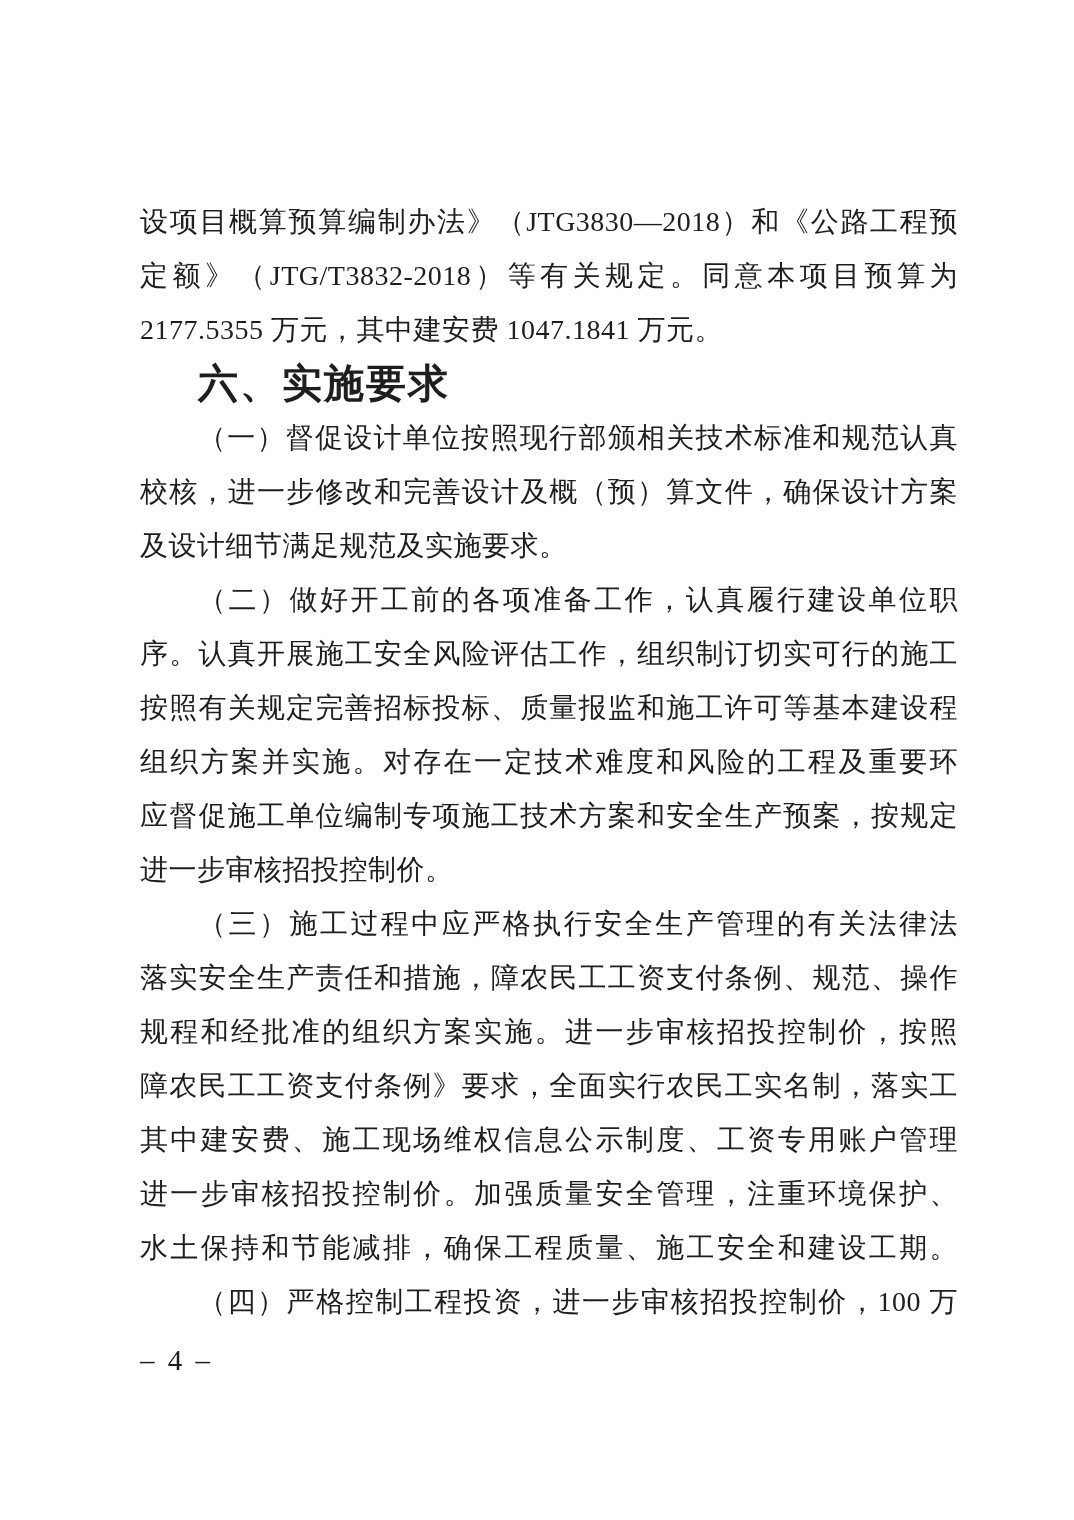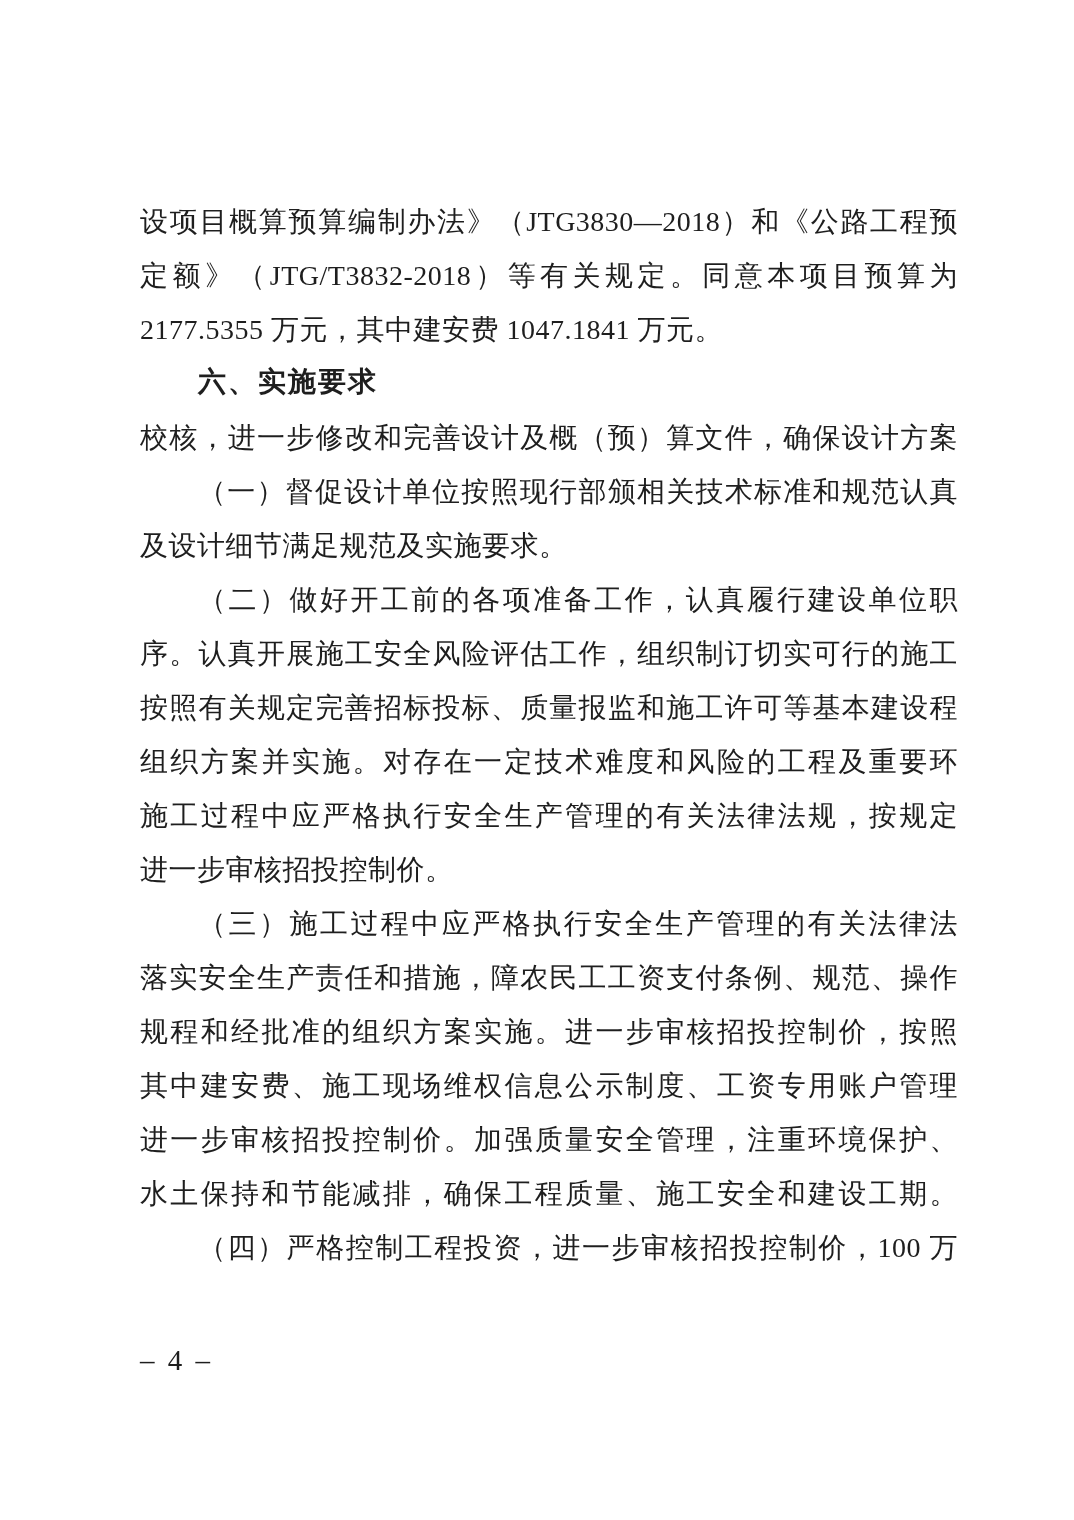--- a/index.html
+++ b/index.html
@@ -30,23 +30,23 @@
     overflow: hidden;
   }
   .line.justify {
     text-align: justify;
     text-align-last: justify;
   }
   .line.indent {
     padding-left: 58px;
   }
   .line.heading {
-    font-family: Liberation Mono, monospace;
+    font-family: Liberation Serif, serif;
     font-weight: 700;
-    font-size: 28px;
+    font-size: 40px;
     letter-spacing: 2px;
   }
   .page-number {
     position: absolute;
     left: 140px;
     top: 1340px;
     height: 40px;
     line-height: 40px;
     font-size: 29px;
     letter-spacing: 3px;
@@ -55,31 +55,32 @@
 </style>
 </head>
 <body>
 
 <div class="page">
   <main class="text-block">
       <div class="line justify">设项目概算预算编制办法》（JTG3830—2018）和《公路工程预算</div>
       <div class="line justify">定额》（JTG/T3832-2018）等有关规定。同意本项目预算为</div>
       <div class="line">2177.5355 万元，其中建安费 1047.1841 万元。</div>
       <div class="line heading indent">六、实施要求</div>
+      <div class="line indent justify">（一）督促设计单位按照现行部颁相关技术标准和规范认真</div>
       <div class="line justify">校核，进一步修改和完善设计及概（预）算文件，确保设计方案</div>
-      <div class="line indent justify">（一）督促设计单位按照现行部颁相关技术标准和规范认真</div>
       <div class="line">及设计细节满足规范及实施要求。</div>
       <div class="line indent justify">（二）做好开工前的各项准备工作，认真履行建设单位职责，</div>
       <div class="line justify">序。认真开展施工安全风险评估工作，组织制订切实可行的施工</div>
       <div class="line justify">按照有关规定完善招标投标、质量报监和施工许可等基本建设程</div>
       <div class="line justify">组织方案并实施。对存在一定技术难度和风险的工程及重要环节，</div>
-      <div class="line justify">施工过程中应严格执行安全生产管理的有关法律法规，按规定</div>
+      <div class="line justify">应督促施工单位编制专项施工技术方案和安全生产预案，按规定</div>
       <div class="line">进一步审核招投控制价。</div>
       <div class="line indent justify">（三）施工过程中应严格执行安全生产管理的有关法律法规，</div>
       <div class="line justify">落实安全生产责任和措施，障农民工工资支付条例、规范、操作</div>
       <div class="line justify">规程和经批准的组织方案实施。进一步审核招投控制价，按照《保</div>
+      <div class="line justify">障农民工工资支付条例》要求，全面实行农民工实名制，落实工</div>
       <div class="line justify">其中建安费、施工现场维权信息公示制度、工资专用账户管理</div>
       <div class="line justify">进一步审核招投控制价。加强质量安全管理，注重环境保护、</div>
       <div class="line justify">水土保持和节能减排，确保工程质量、施工安全和建设工期。</div>
       <div class="line indent justify">（四）严格控制工程投资，进一步审核招投控制价，100 万</div>
     </main>
   <div class="page-number">– 4 –</div>
 </div>
 
 </body></html>

